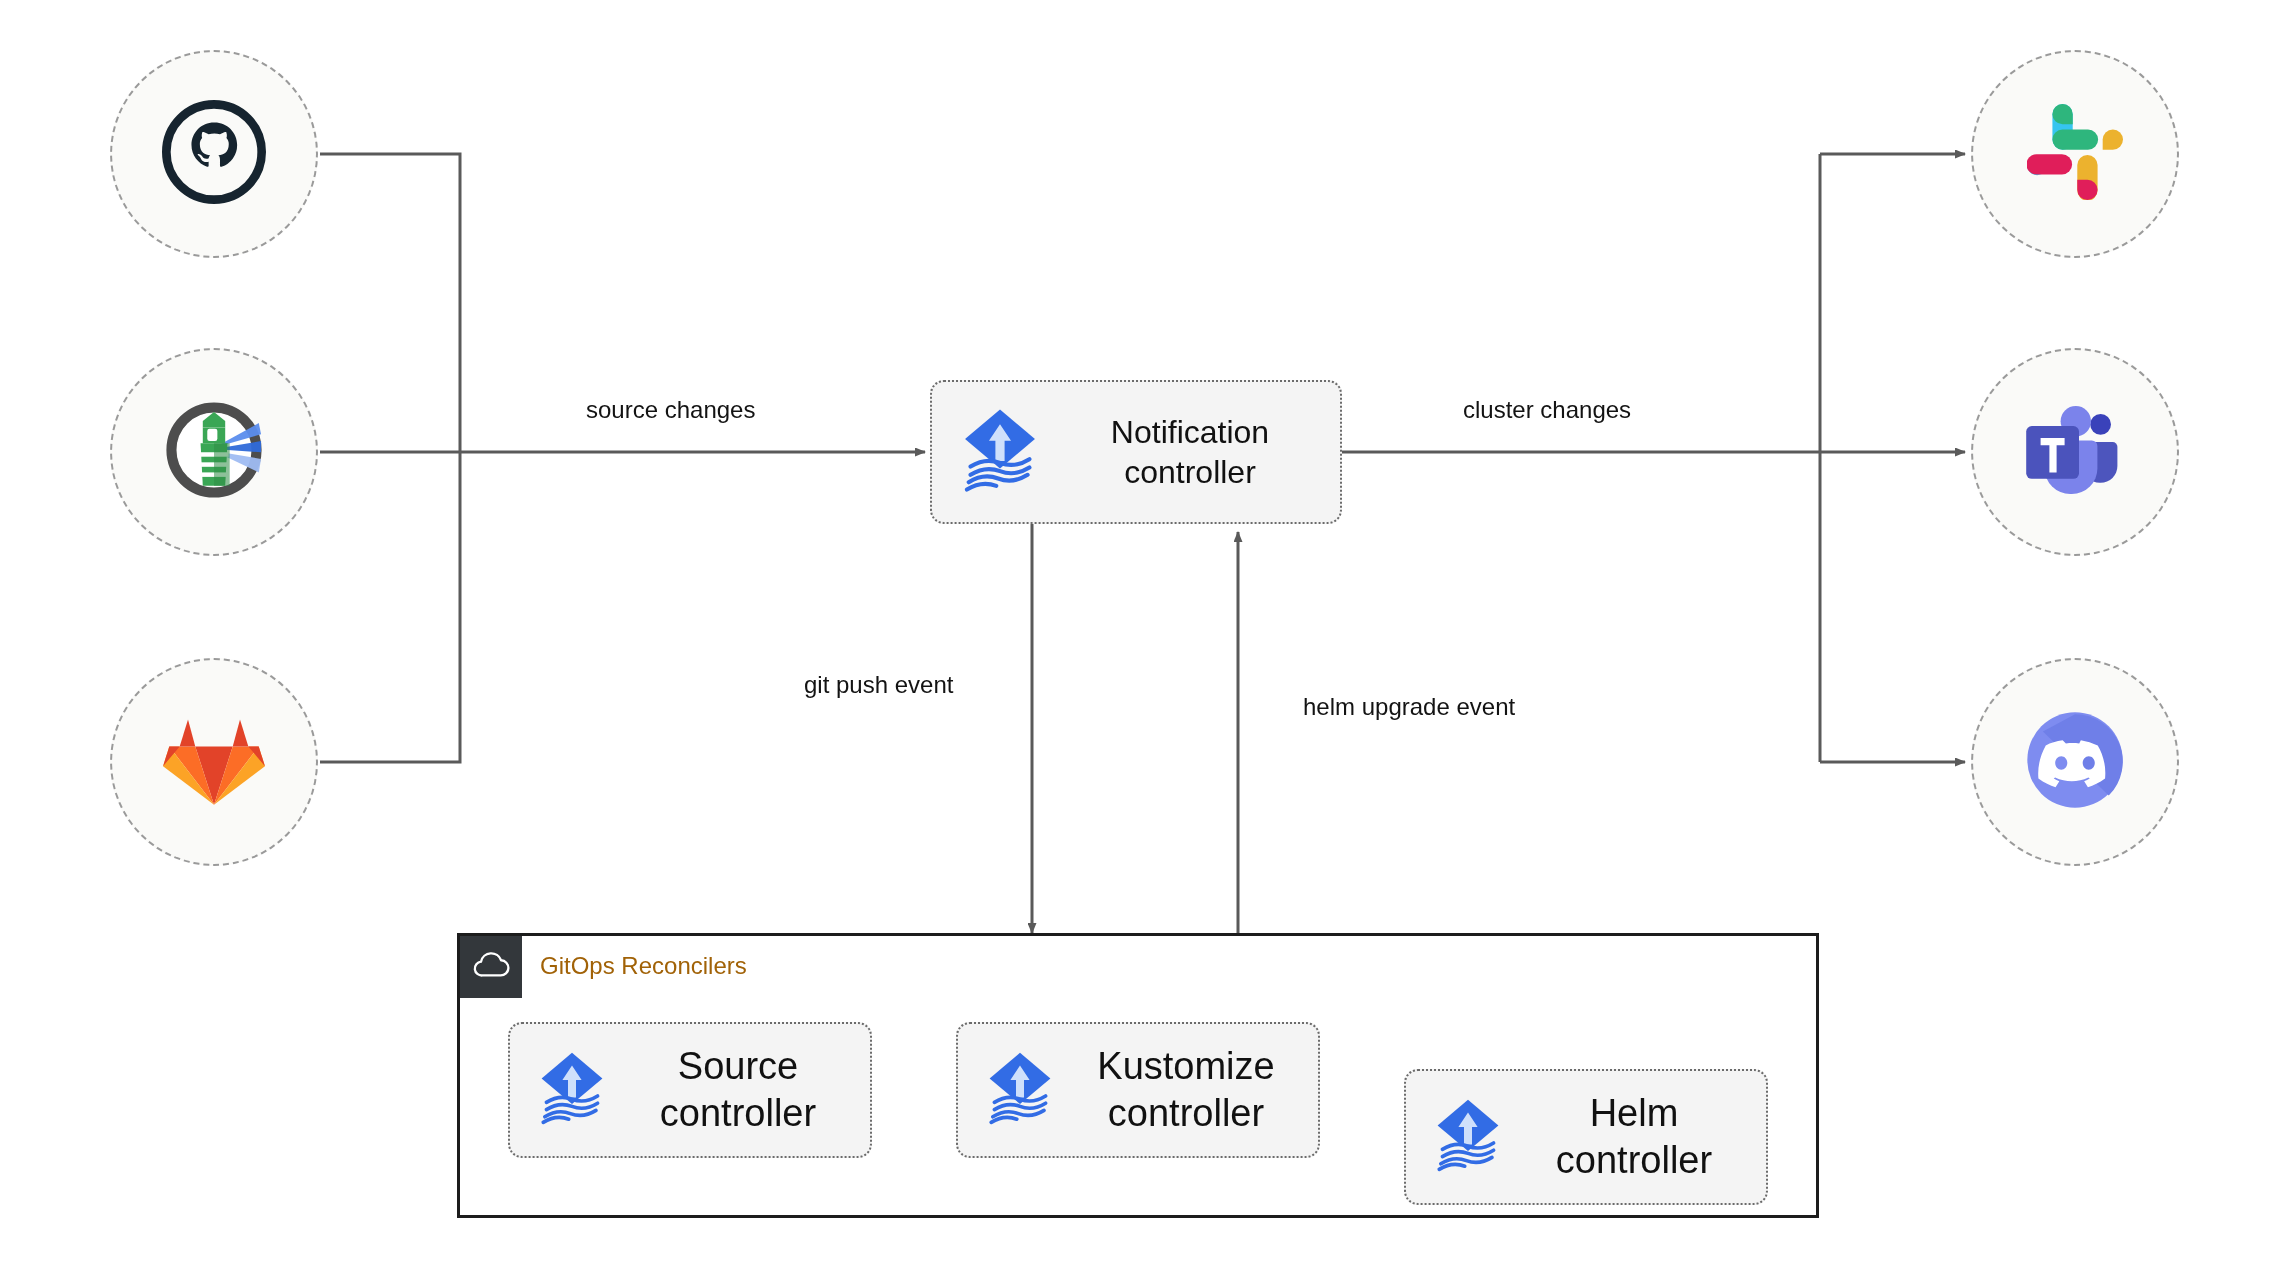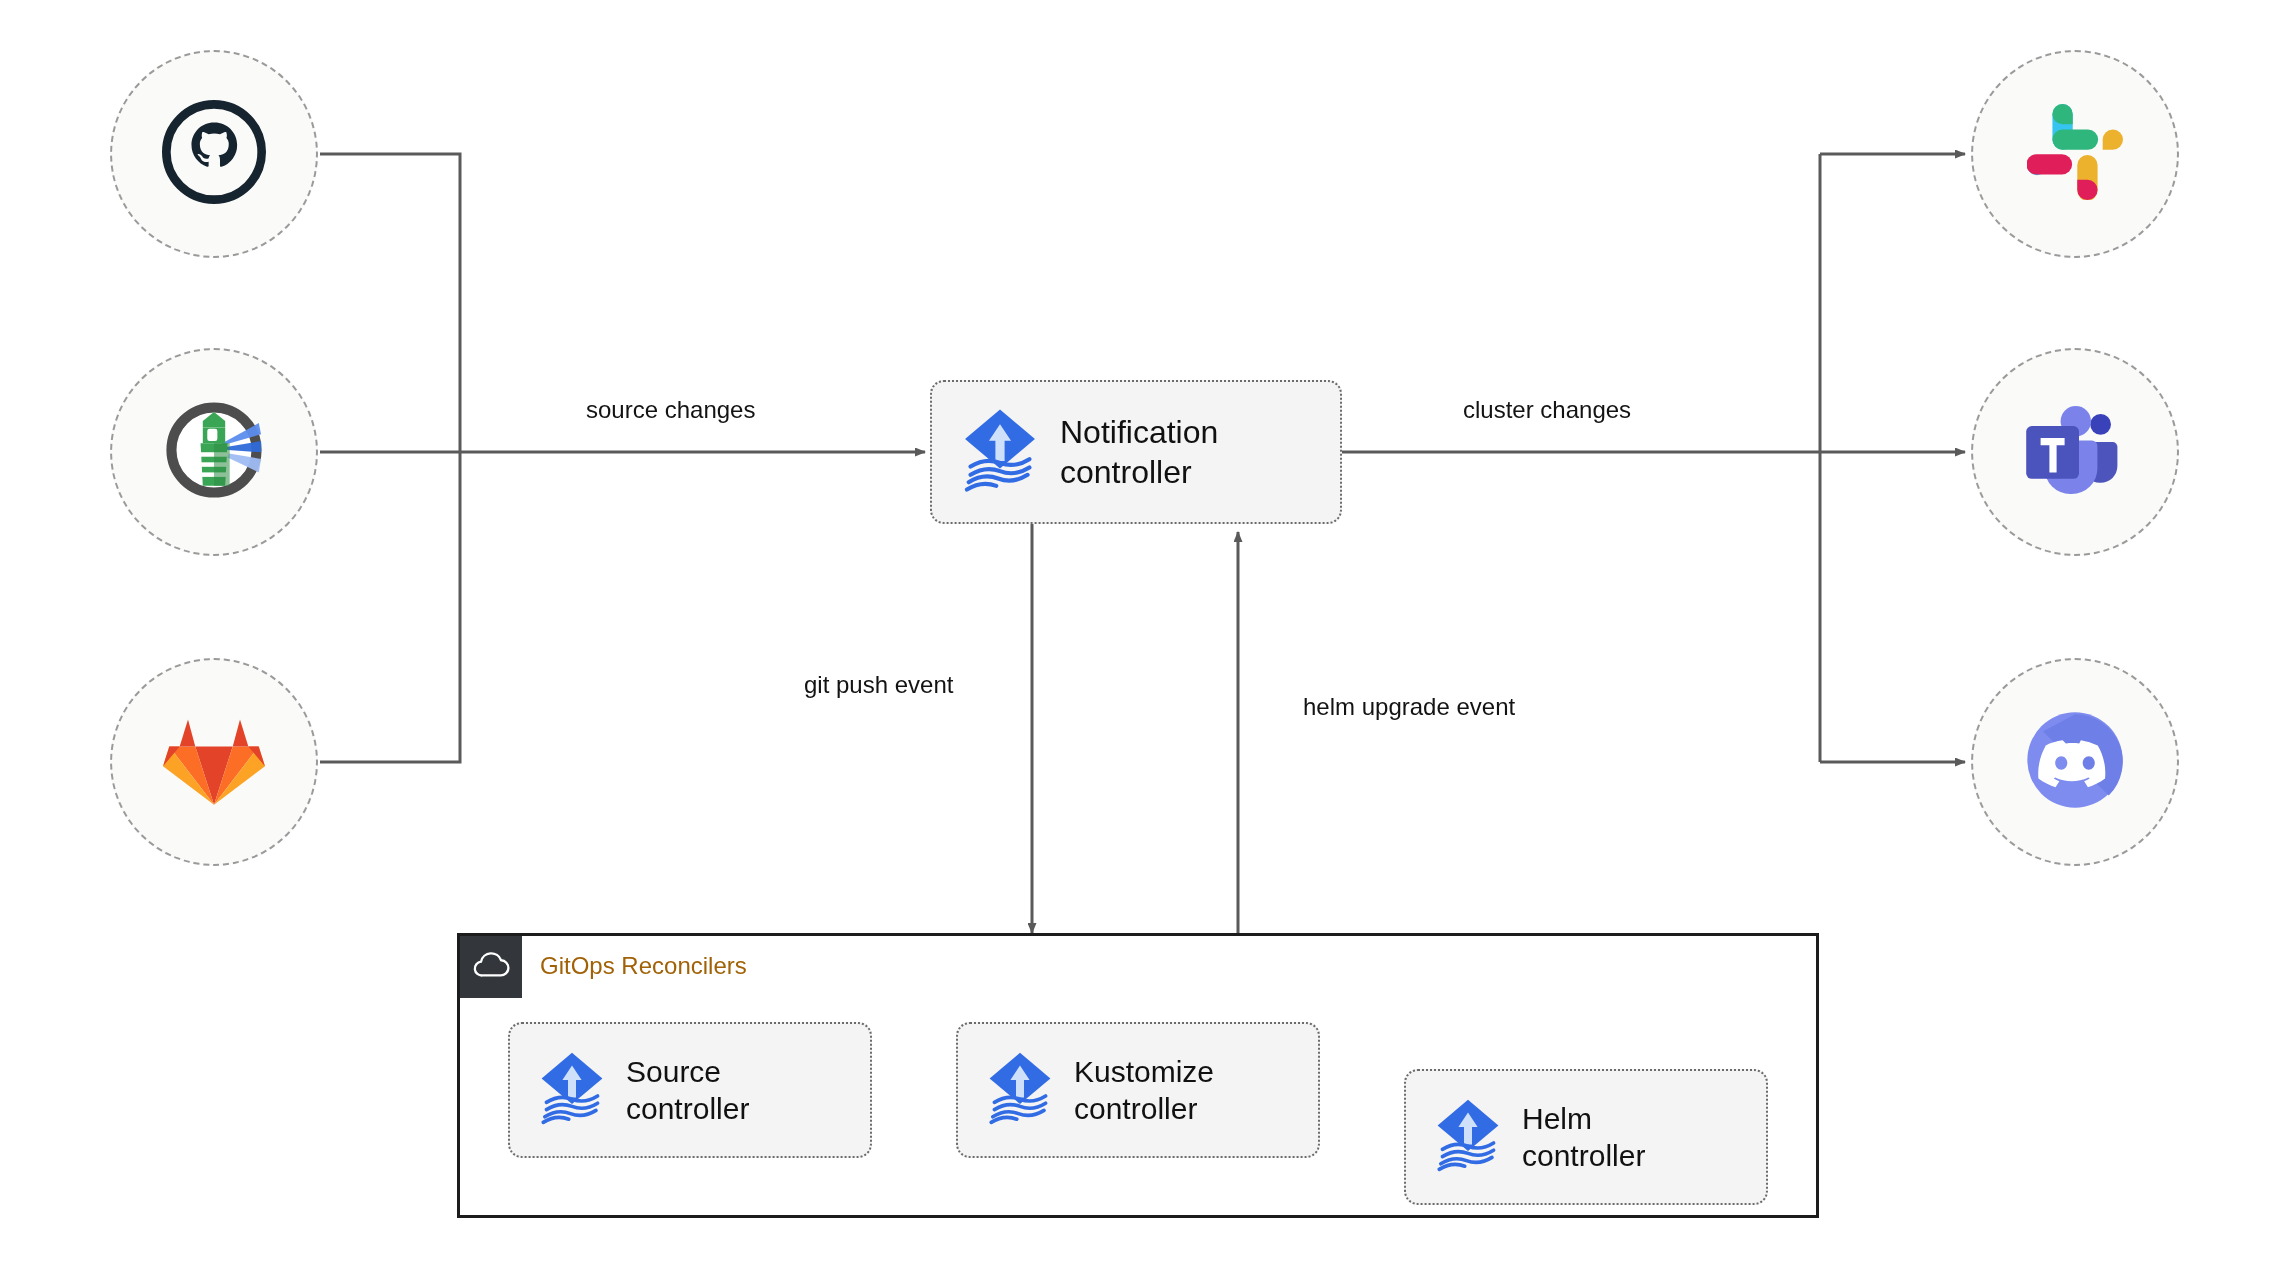--- a/index.html
+++ b/index.html
@@ -28,21 +28,21 @@
     background:#f4f4f4;
     border:2px dotted #6b6b6b;
     border-radius:14px;
     box-sizing:border-box;
     display:flex;align-items:center;
     padding:0 0 0 22px;
   }
   .ctrl-card .ctrl-logo{flex:0 0 auto;margin-right:14px;}
   .ctrl-card .ctrl-text{
     flex:1 1 auto;
-    text-align:left;
+    text-align:center;
     color:#111111;
     line-height:1.25;
     padding-right:20px;
     white-space:pre-line;
   }
 
   
   #reconcilers-box{
     position:absolute;
     left:457px;top:933px;width:1362px;height:285px;
@@ -64,21 +64,21 @@
   .edge-label{
     position:absolute;
     font-size:24px;
     color:#131313;
     white-space:nowrap;
     background:#ffffff;
     padding:0 8px;
   }
 
   .nc-title{font-size:32px;}
-  .sub-title{font-size:30px;}
+  .sub-title{font-size:38px;}
 </style>
 </head>
 <body>
 
 <div id="stage">
 
   <svg id="wires" viewBox="0 0 2292 1284" xmlns="http://www.w3.org/2000/svg">
     <defs>
       <marker id="ah" markerWidth="11" markerHeight="9" refX="10" refY="4.5" orient="auto" markerUnits="userSpaceOnUse">
         <path d="M0,0 L11,4.5 L0,9 z" fill="#5a5a5a"></path>

